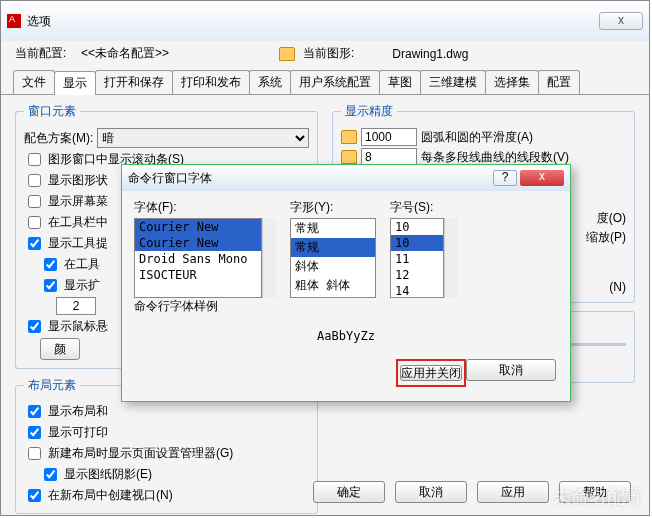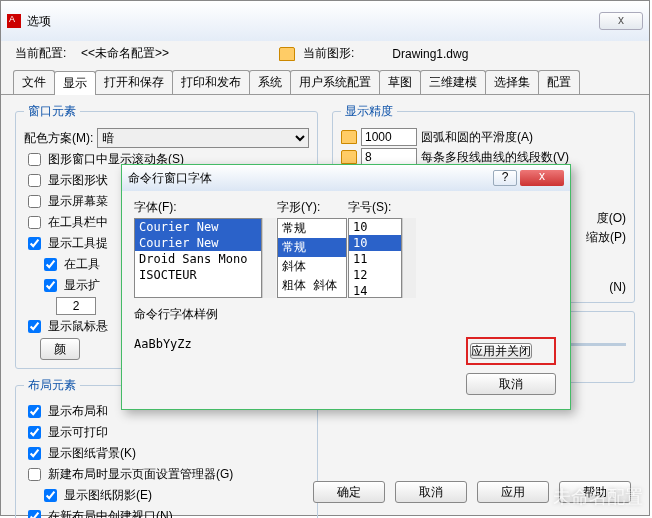--- a/index.html
+++ b/index.html
@@ -28,32 +28,32 @@
 .btm{position:absolute;bottom:12px;right:18px;display:flex;gap:10px}
 .btn{min-width:72px;height:22px;border:1px solid #888;border-radius:3px;background:linear-gradient(#fff,#e4e4e4);text-align:center;line-height:20px}
 .wm{position:absolute;right:6px;bottom:6px;color:#fff;opacity:.55;font-size:18px;text-shadow:0 0 4px rgba(0,0,0,.4);pointer-events:none}
 
 .dlg{position:absolute;left:120px;top:163px;width:450px;background:#f4f4f4;border:1px solid #4b6;box-shadow:4px 4px 10px rgba(0,0,0,.3)}
 .dtbar{height:26px;background:linear-gradient(#fff,#dbe6f4);display:flex;align-items:center;padding:0 6px}
 .dtbar .ttl{flex:1}
 .dq{width:24px;height:16px;border:1px solid #9ab;border-radius:2px;text-align:center;line-height:12px;background:linear-gradient(#fff,#e4ecf7);margin-right:3px}
 .dx{width:44px;height:16px;border-radius:2px;text-align:center;line-height:12px;background:linear-gradient(#e77,#c33);color:#fff}
 .dbody{padding:8px 12px}
-.dcols{display:flex;gap:1px}
+.dcols{display:flex;gap:14px}
 .dcol .lbl{color:#000;margin-bottom:2px}
 .lst{border:1px solid #888;background:#fff;width:128px;height:80px;overflow:hidden}
-.lst.sm{width:70px}
+.lst.sm{width:86px}
 .lst.xs{width:54px}
 .lst .it{padding:1px 4px;font-family:monospace;white-space:nowrap}
-.lst .it.sel{background:#2b62c9;color:#ffffff}
+.lst .it.sel{background:#2b62c9;color:#000000}
 .lst.f .it{font-family:monospace}
-.samp{margin-top:8px}
+.samp{}
 .samp .sl{margin-bottom:6px}
-.samp .sv{font-family:monospace;text-align:left;padding:8px 0}
-.dbtns{position:absolute;right:14px;bottom:14px;display:flex;flex-direction:column;gap:8px}
+.samp .sv{font-family:monospace;text-align:center;padding:8px 0}
+.dbtns{position:absolute;right:14px;bottom:14px;display:flex;flex-direction:row;gap:0}
 .dbtns .btn{min-width:90px}
 .hl{border:2px solid #d22;padding:2px;display:inline-block}
 .sbar{width:14px;background:#eee;border-left:1px solid #ccc;position:relative}
 .lstwrap{display:flex}
 .sldr{display:flex;align-items:center;gap:6px}
 .track{flex:1;height:3px;background:#bcd;position:relative}
 .thumb{position:absolute;left:60%;top:-5px;width:8px;height:13px;background:#eef;border:1px solid #78a;border-radius:2px}
 </style>
 </head>
 <body>
@@ -136,24 +136,20 @@
 
       <fieldset>
         <legend>布局元素</legend>
         <div class="frow">
             <input type="checkbox" class="cb" checked="" style="">
             <span>显示布局和</span>
           </div>
         <div class="frow">
             <input type="checkbox" class="cb" checked="" style="">
             <span>显示可打印</span>
-          </div>
-        <div class="frow">
-            <input type="checkbox" class="cb" checked="" style="">
-            <span>显示图纸背景(K)</span>
           </div>
         <div class="frow">
             <input type="checkbox" class="cb" style="">
             <span>新建布局时显示页面设置管理器(G)</span>
           </div>
         <div class="frow" style="padding-left:16px">
             <input type="checkbox" class="cb" checked="" style="">
             <span>显示图纸阴影(E)</span>
           </div>
         <div class="frow">

